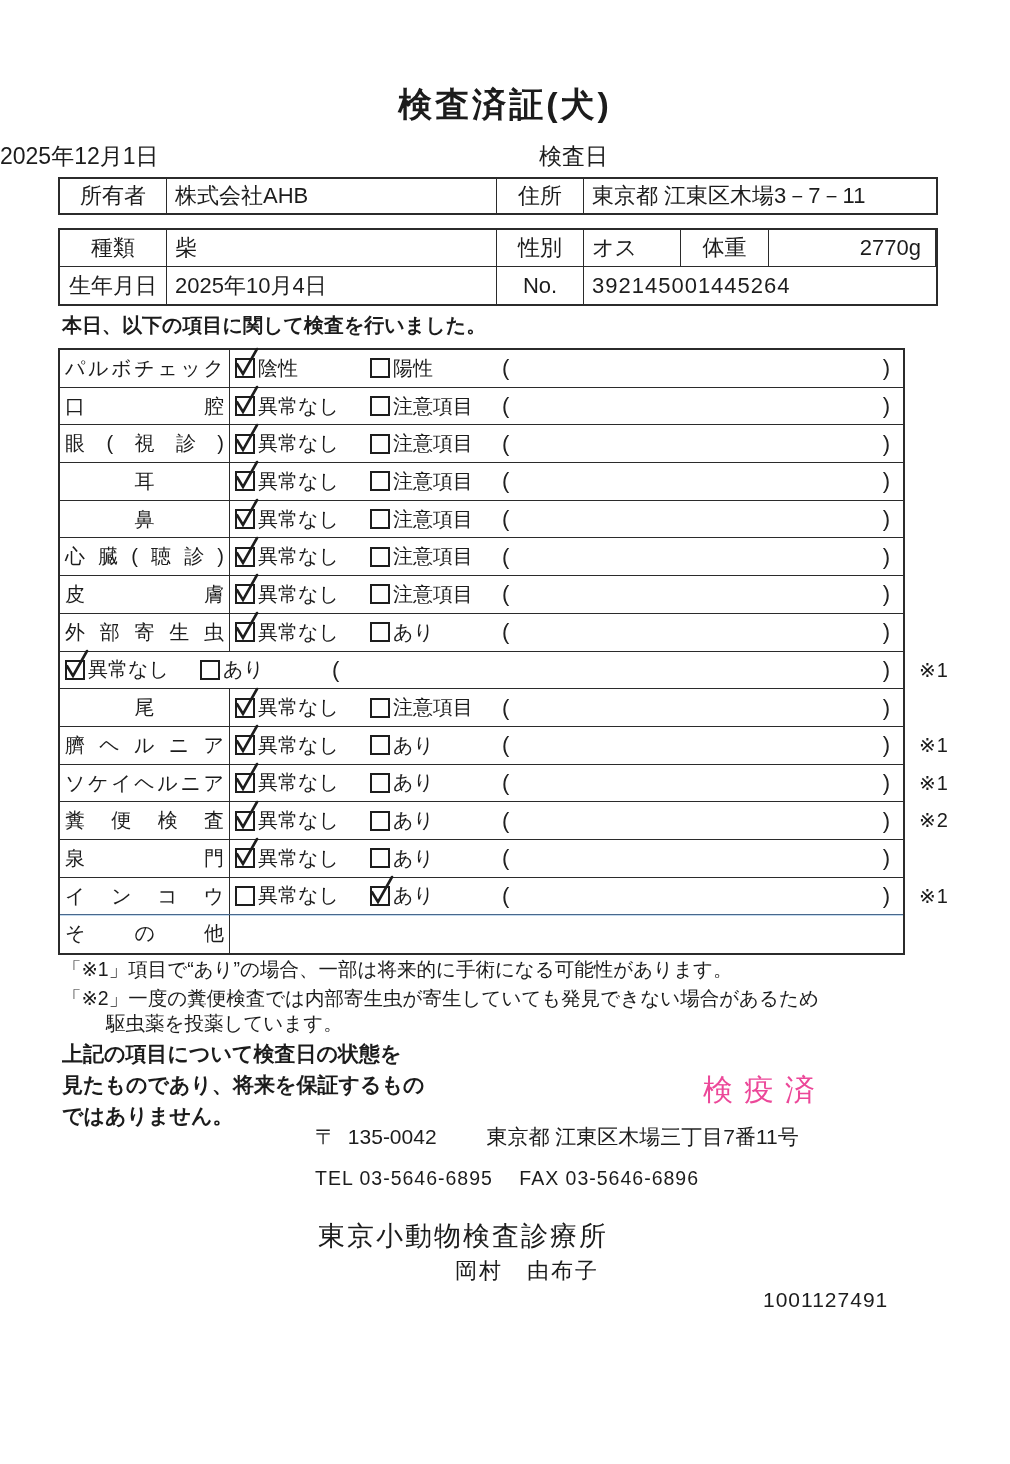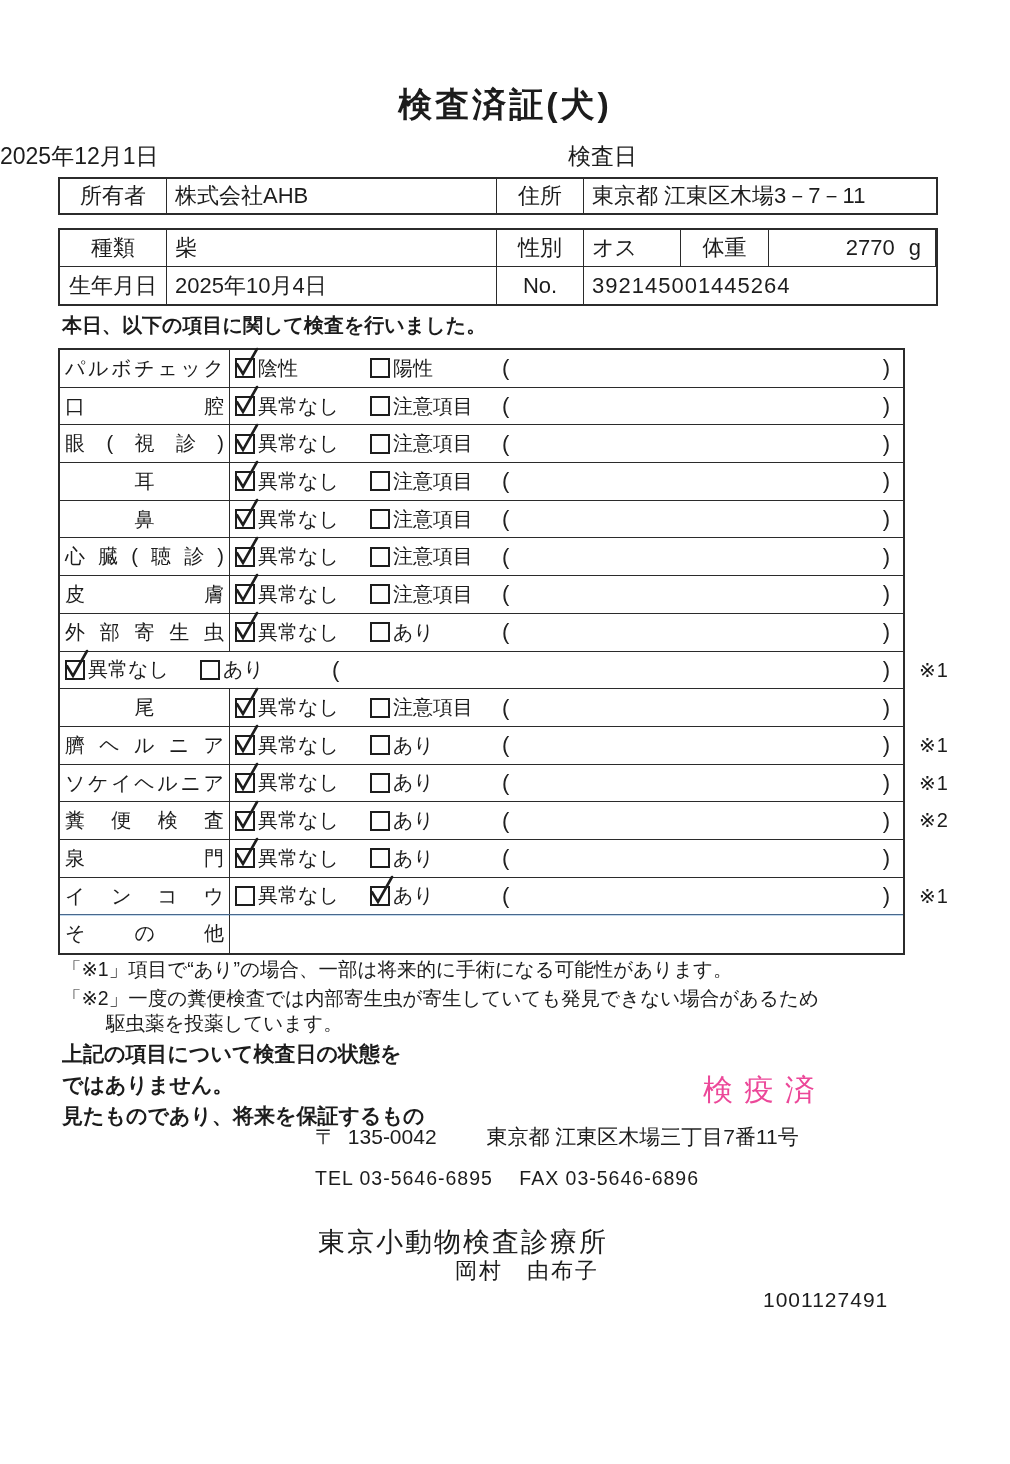--- a/index.html
+++ b/index.html
@@ -3,36 +3,36 @@
 <meta charset="utf-8">
 <style>
   html,body{margin:0;padding:0;background:#ffffff;}
   body{width:1010px;height:1464px;position:relative;overflow:hidden;
        font-family:"Liberation Sans","DejaVu Sans",sans-serif;color:#1c1c1c;
        -webkit-font-smoothing:antialiased;}
   .abs{position:absolute;}
 
   
   .doc-title{left:0;right:0;top:82px;text-align:center;font-size:34px;font-weight:600;letter-spacing:3px;}
-  .exam-date-label{left:568px;top:141px;font-size:23px;}
+  .exam-date-label{left:539px;top:141px;font-size:23px;}
   .exam-date-value{left:0;top:141px;width:935px;text-align:left;font-size:23px;}
 
   
   .grid-table{display:grid;border:2px solid #2b2b2b;box-sizing:border-box;}
   .grid-table > div{border-right:1.6px solid #2b2b2b;border-bottom:1.6px solid #2b2b2b;
       display:flex;align-items:center;font-size:22px;box-sizing:border-box;padding:0 8px;}
   .grid-table > div:last-child{border-right:none;}
   .lab{justify-content:center;}
   .t-owner{left:58px;top:177px;width:880px;height:38px;grid-template-columns:107px 330px 87px 1fr;grid-auto-rows:34px;}
   .t-owner > div{border-bottom:none;}
   .t-animal{left:58px;top:228px;width:880px;height:78px;
       grid-template-columns:107px 330px 87px 97px 88px 1fr;grid-auto-rows:37px;}
   .t-animal > div.norb{border-bottom:none;}
   .span3{grid-column:span 3;}
-  .weight-val{justify-content:flex-end;gap:14px;padding-right:14px!important;}
+  .weight-val{justify-content:flex-end;padding-right:14px!important;}
   .no-val{font-size:23px;letter-spacing:1px;}
 
   .intro{left:62px;top:312px;font-size:20px;font-weight:600;}
 
   
   .checklist{left:58px;top:348px;width:847px;border:2px solid #2b2b2b;box-sizing:border-box;}
   .check-row{display:flex;height:37.7px;border-bottom:1.6px solid #2b2b2b;position:relative;box-sizing:border-box;}
   .check-row:last-child{border-bottom:none;}
   .check-row:nth-child(15){border-bottom-color:#49688c;box-shadow:0 1px 0 rgba(120,170,215,.45);}
   .row-label{width:170px;border-right:1.6px solid #2b2b2b;box-sizing:border-box;
@@ -58,21 +58,21 @@
   .fn3{top:1010px;padding-left:44px;}
   .statement{left:62px;top:1038px;font-size:21px;font-weight:700;line-height:31px;}
   .stamp{left:703px;top:1070px;font-size:30px;letter-spacing:11px;color:#ec4899;}
 
   
   .postal{left:315px;top:1123px;font-size:21px;}
   .postal .gap{display:inline-block;width:44px;}
   .postal .gap2{display:inline-block;width:6px;}
   .tel{left:315px;top:1167px;font-size:19.5px;letter-spacing:1px;}
   .tel .gap{display:inline-block;width:20px;}
-  .clinic-name{left:318px;top:1218px;font-size:27px;letter-spacing:2px;margin-top:6px;}
+  .clinic-name{left:318px;top:1218px;font-size:27px;letter-spacing:2px;}
   .examiner{left:455px;top:1256px;font-size:22px;letter-spacing:2px;}
   .doc-number{left:763px;top:1288px;font-size:21px;letter-spacing:1px;}
 </style>
 </head>
 <body>
 
 <div class="abs doc-title">検査済証(犬)</div>
 <div class="abs exam-date-label">検査日</div>
 <div class="abs exam-date-value">2025年12月1日</div>
 
@@ -411,22 +411,22 @@
       <div class="row-value"></div>
     </div>
   </div>
 
 <div class="abs fn fn1">「※1」項目で“あり”の場合、一部は将来的に手術になる可能性があります。</div>
 <div class="abs fn fn2">「※2」一度の糞便検査では内部寄生虫が寄生していても発見できない場合があるため</div>
 <div class="abs fn fn3">駆虫薬を投薬しています。</div>
 
 <div class="abs statement">
   <div>上記の項目について検査日の状態を</div>
+  <div>見たものであり、将来を保証するもの</div>
   <div>ではありません。</div>
-  <div>見たものであり、将来を保証するもの</div>
 </div>
 
 <div class="abs stamp">検疫済</div>
 
 <div class="abs postal">
   <span>〒</span><span class="gap2"></span>
   <span>135-0042</span><span class="gap"></span>
   <span>東京都 江東区木場三丁目7番11号</span>
 </div>
 

